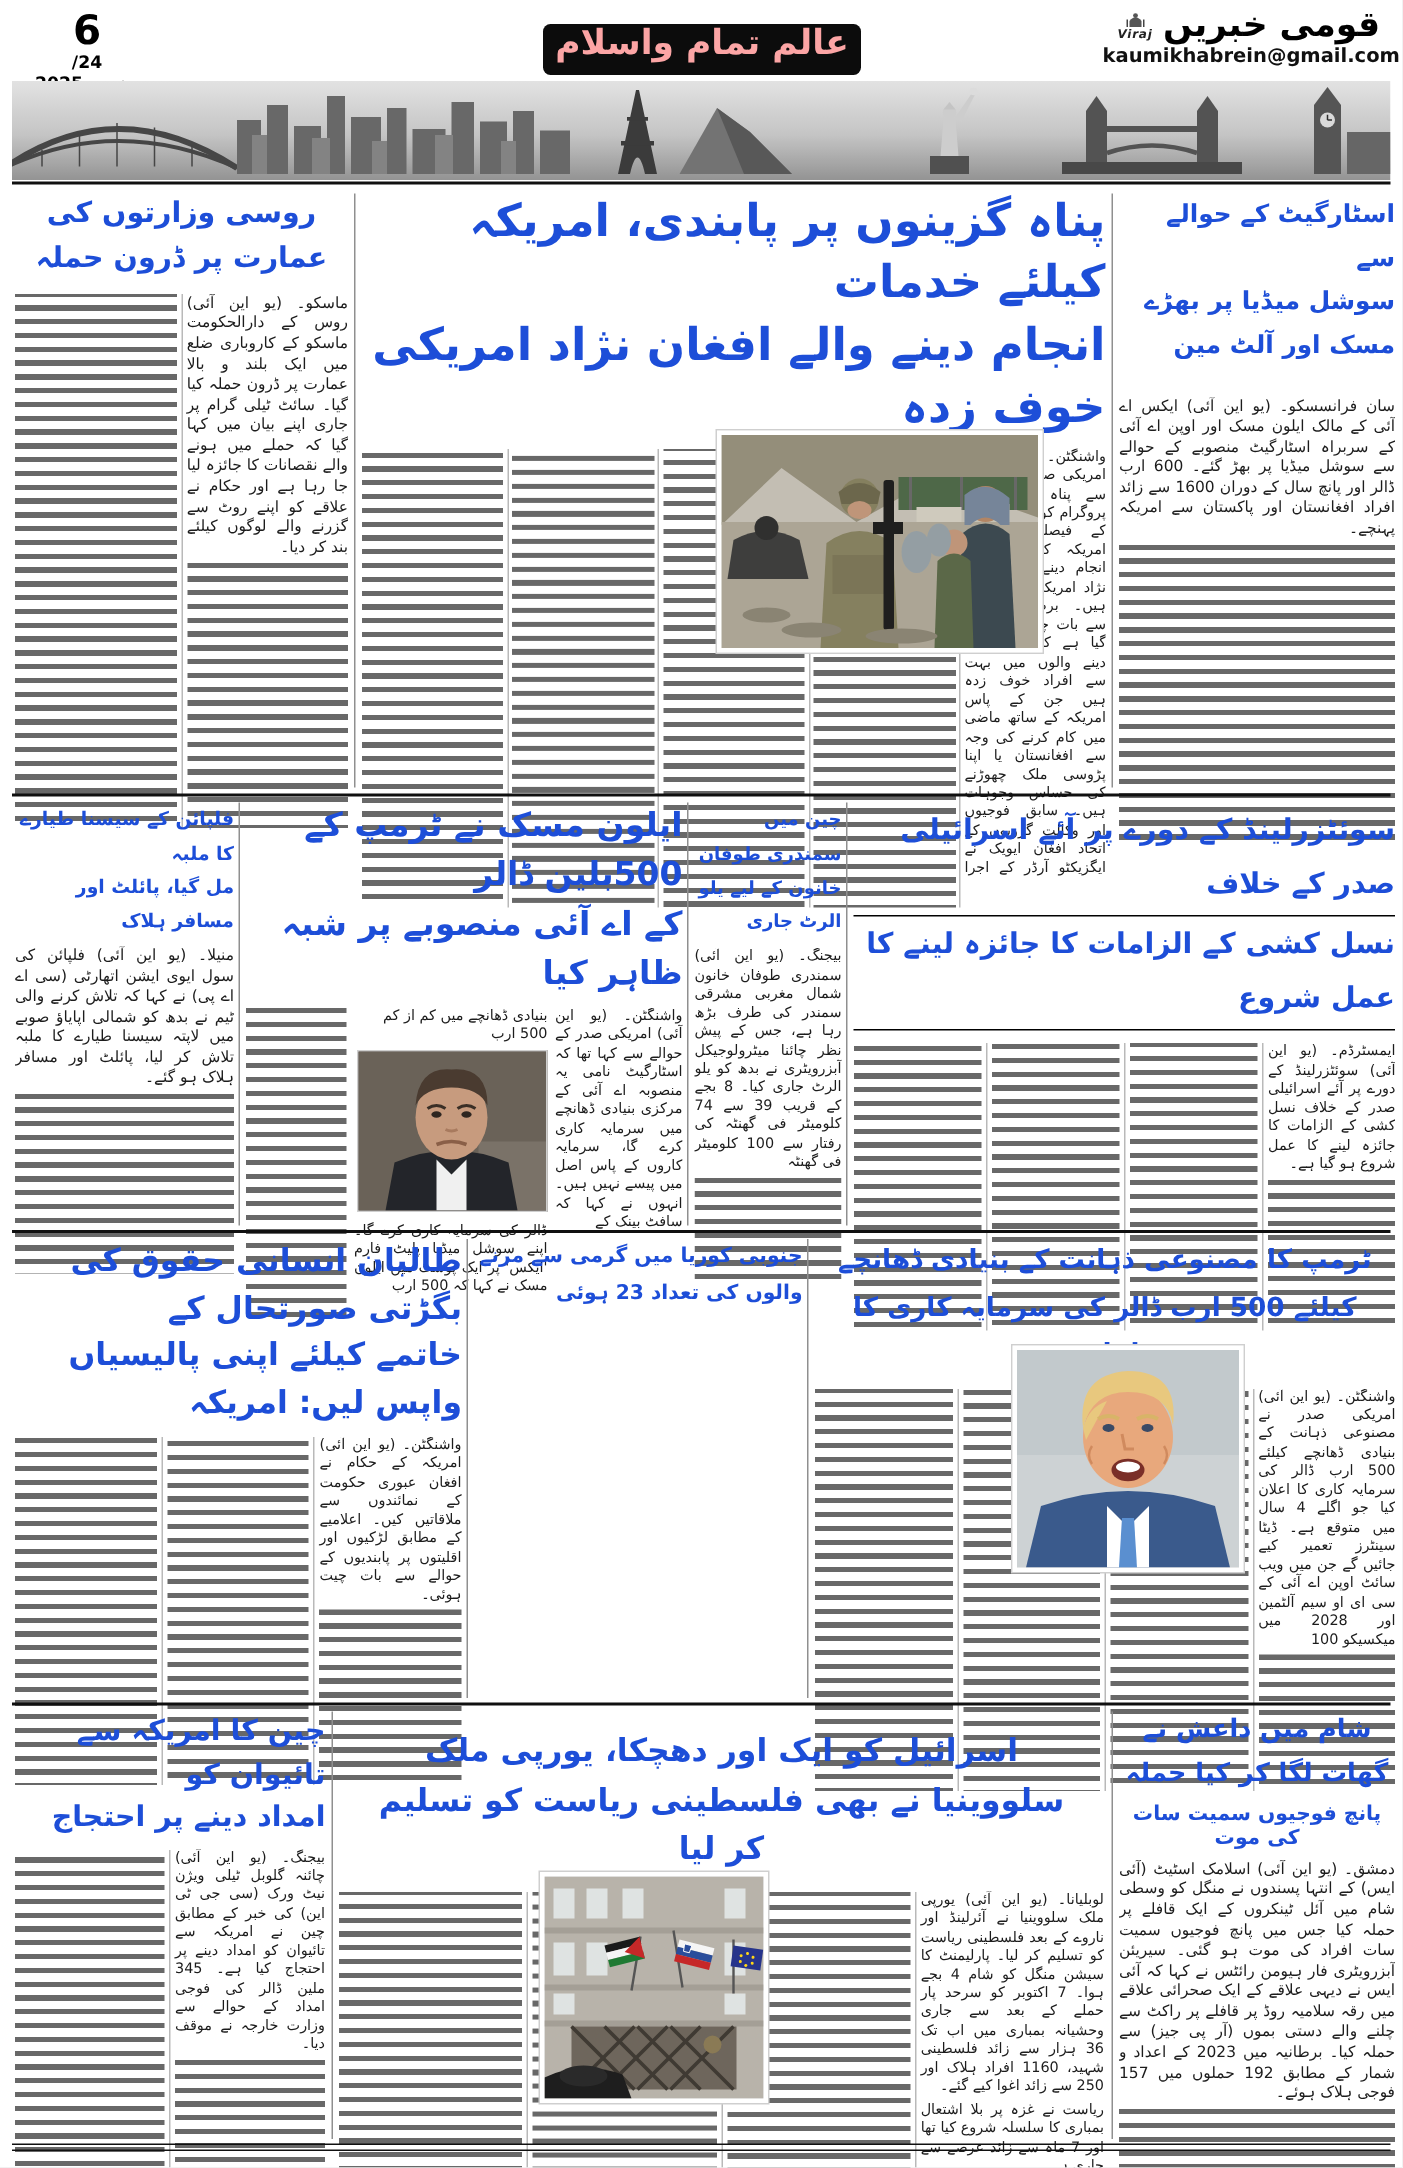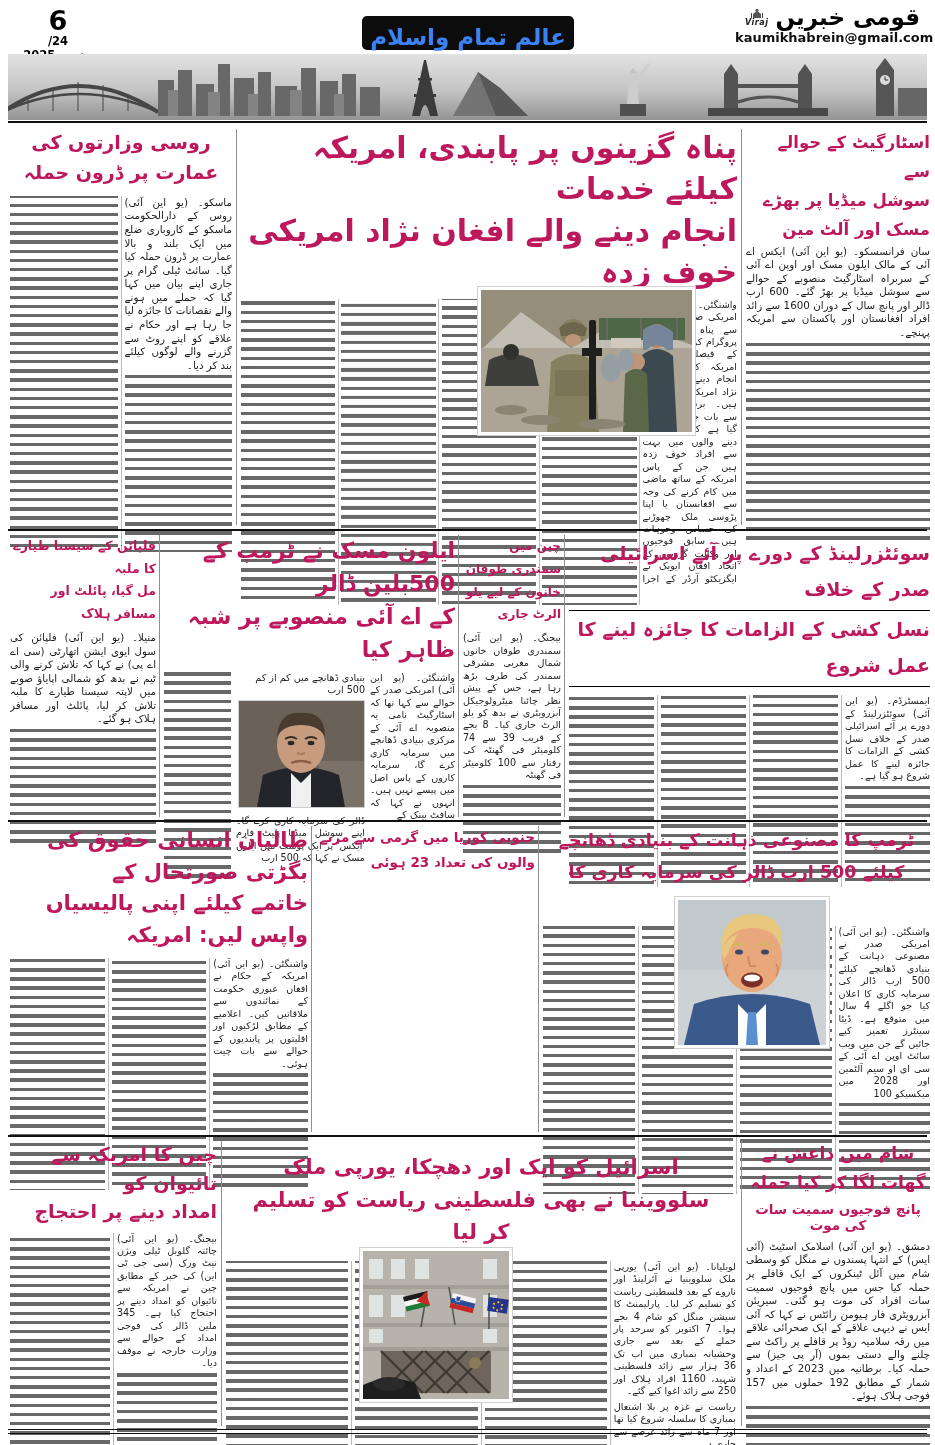--- a/index.html
+++ b/index.html
@@ -2,29 +2,29 @@
 <html lang="ur" dir="rtl"><head>
 <meta charset="utf-8">
 <style>
   html,body{margin:0;padding:0;background:#e8e8e8;}
   #page{position:relative;width:935px;height:1445px;background:#ffffff;overflow:hidden;
         font-family:"DejaVu Sans","Liberation Sans",sans-serif;direction:rtl;}
   .abs{position:absolute;}
   
   .brand-title{font-size:23px;font-weight:800;color:#000;letter-spacing:-.5px;}
   .brand-email{font-size:13px;font-weight:700;color:#111;direction:ltr;}
-  .banner-box{background:#0c0c0c;color:#3b82f6;border-radius:5px;display:flex;align-items:flex-end;justify-content:center;
+  .banner-box{background:#0c0c0c;color:#fca5a5;border-radius:5px;display:flex;align-items:flex-start;justify-content:center;
               font-size:23px;font-weight:800;}
   .pageno{font-size:27px;font-weight:800;color:#000;line-height:1;}
   .edition-date{font-size:11.5px;font-weight:700;color:#000;}
   
   .hr{position:absolute;background:#101010;height:1.6px;}
   .vr{position:absolute;background:#8f8f8f;width:1px;}
   
-  .hl{color:#be185d;text-align:center;margin:0;}
+  .hl{color:#1d4ed8;text-align:center;margin:0;}
   .hl .ln{display:block;text-align:right;}
   .h-main{font-size:30px;line-height:1.38;font-weight:800;letter-spacing:-.5px;}
   .h-big{font-size:22px;line-height:1.5;font-weight:800;}
   .h-nast{font-weight:600;}
   .h-sub{font-size:13.5px;font-weight:800;}
   .ruled .ln{border-bottom:1.4px solid #000;padding-bottom:3px;}
   
   .body{overflow:hidden;column-fill:auto;column-gap:7px;column-rule:1px solid #b9b9b9;}
   .lead{font-size:10.3px;line-height:1.32;text-align:justify;color:#1c1c1c;margin:0 0 3px 0;}
   .small-lead{font-size:9.6px;line-height:1.3;}
@@ -209,21 +209,21 @@
       <rect width="211" height="142" fill="#4a4439" opacity=".06"></rect>
     </svg>
   </div>
 
   <section class="abs" style="left:746px;top:129px;width:184px;height:398px">
     <h2 class="hl h-nast" style="font-size:16.5px;line-height:1.75;margin:0">
       <span class="ln">اسٹارگیٹ کے حوالے سے</span>
       <span class="ln">سوشل میڈیا پر بھڑے</span>
       <span class="ln">مسک اور آلٹ مین</span>
     </h2>
-    <div class="body" style="height:296px;margin-top:0">
+    <div class="body" style="height:296px;margin-top:20px">
       <p class="lead">سان فرانسسکو۔ (یو این آئی) ایکس اے آئی کے مالک ایلون مسک اور اوپن اے آئی کے سربراہ اسٹارگیٹ منصوبے کے حوالے سے سوشل میڈیا پر بھڑ گئے۔ 600 ارب ڈالر اور پانچ سال کے دوران 1600 سے زائد افراد افغانستان اور پاکستان سے امریکہ پہنچے۔</p>
       <div class="greek" style="height:210px"></div>
     </div>
   </section>
 
   <div class="hr" style="left:8px;top:529px;width:919px"></div>
 
   <section class="abs" style="left:10px;top:535px;width:146px;height:283px">
     <h3 class="hl h-nast" style="font-size:12.5px;line-height:1.8;margin:0">
       <span class="ln">فلپائن کے سیسنا طیارے کا ملبہ</span>

